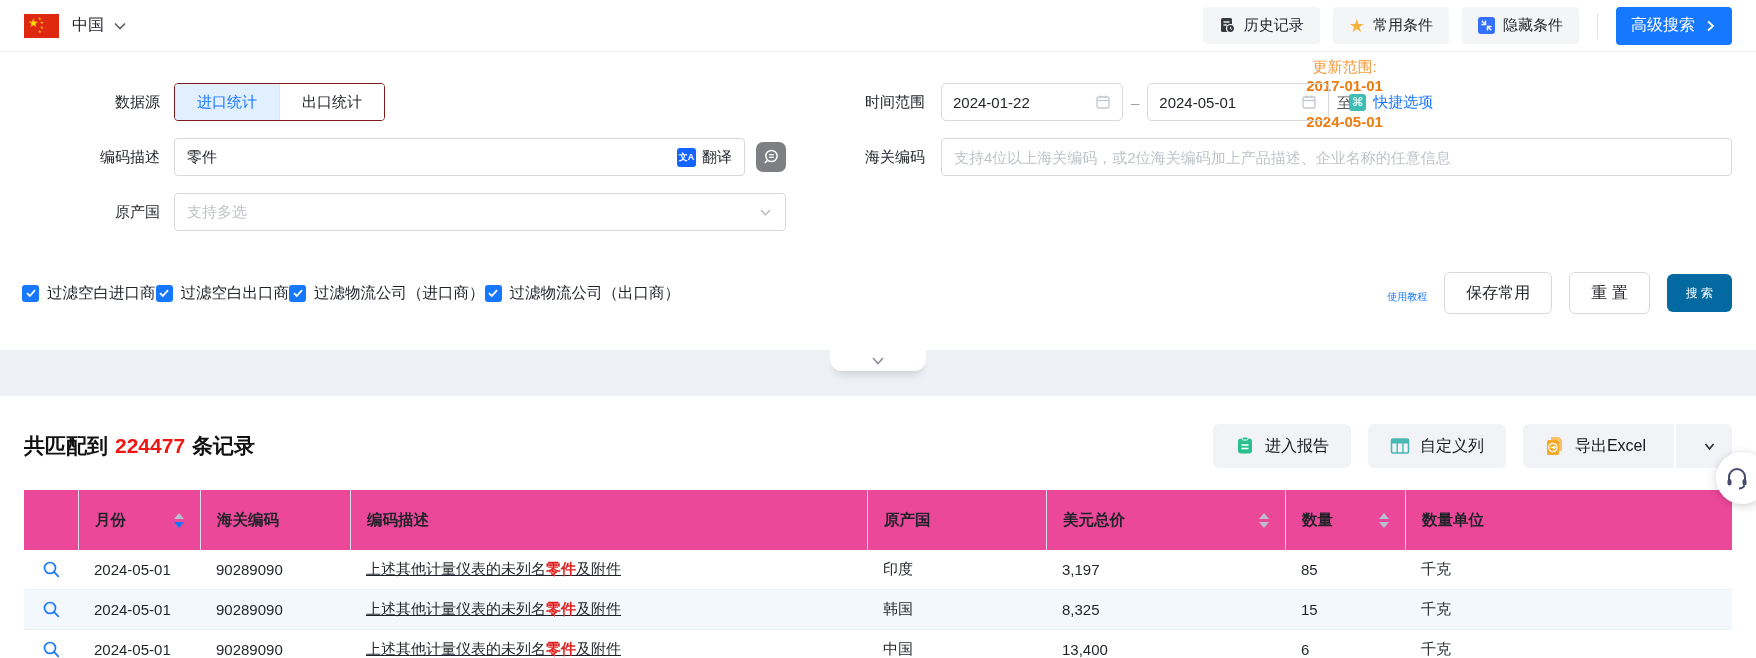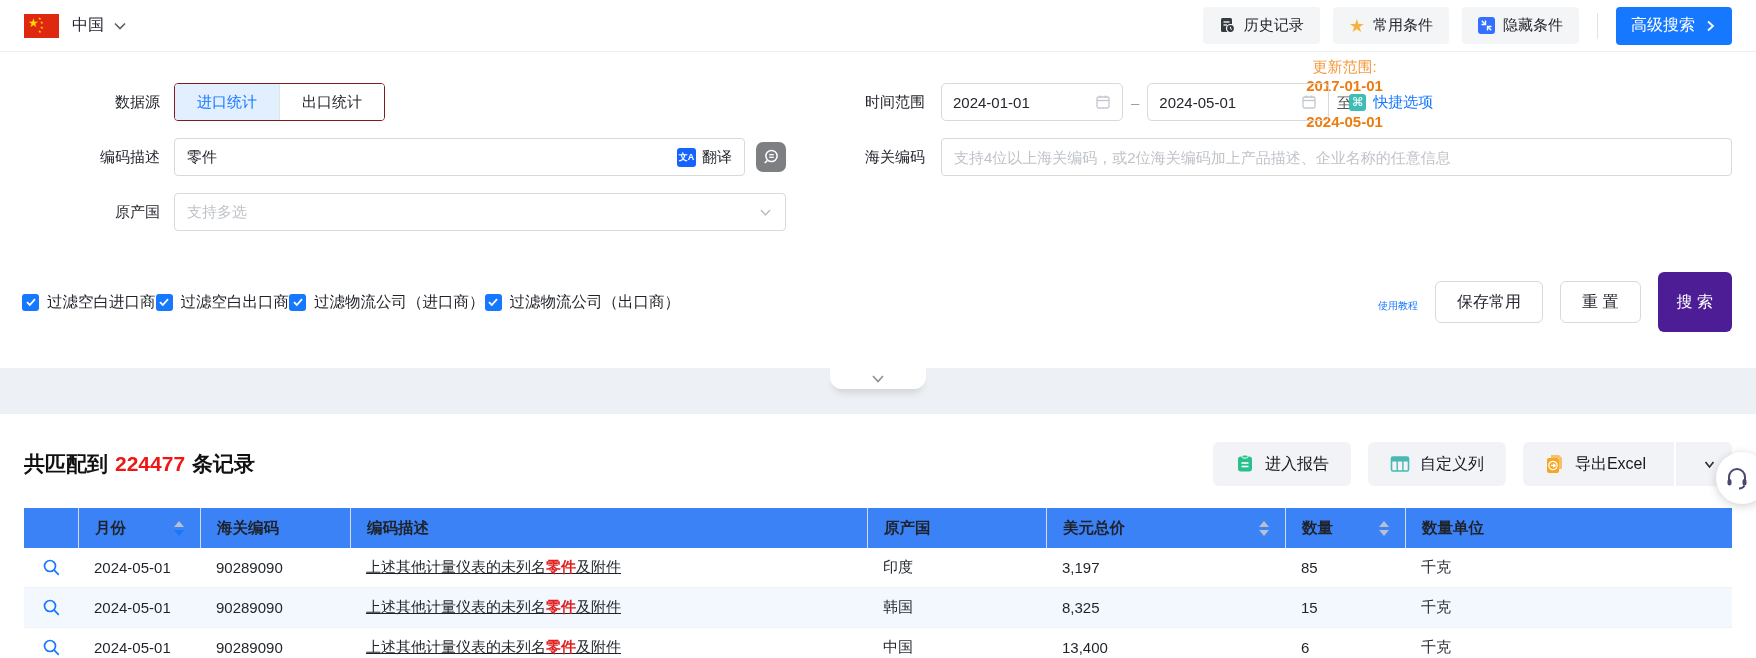--- a/index.html
+++ b/index.html
@@ -71,22 +71,22 @@
     margin-top:24px; padding-bottom:36px; }
   .cbx-group { display:flex; align-items:center; margin-left:-2px; }
   .cbx { display:flex; align-items:center; gap:8px; cursor:pointer; }
   .cbx-box { width:17px; height:17px; background:#1677ff; border-radius:3px;
     display:flex; align-items:center; justify-content:center; flex-shrink:0; }
   .cbx-label { font-size:15.5px; color:#1f2329; }
   .actions { display:flex; align-items:center; gap:17px; }
   .link { color:#1677ff; font-size:10px; cursor:pointer;margin-top:8px; }
   .obtn { height:42px; border:1px solid #d9d9d9; border-radius:6px; background:#fff;
     padding:0 21px; font-size:16px; color:#23262d; display:flex; align-items:center; cursor:pointer; }
-  .sbtn { height:60px; border-radius:6px; background:#4c1d95; color:#fff; padding:0 19px;
-    font-size:16px; display:flex; align-items:center; cursor:pointer; }
+  .sbtn { height:38px; border-radius:6px; background:#0369a1; color:#fff; padding:0 19px;
+    font-size:12px; display:flex; align-items:center; cursor:pointer; }
 
   .collapse-tab { position:absolute; left:50%; transform:translateX(-50%); bottom:-21px;
     width:96px; height:21px; background:#fff; border-radius:0 0 12px 12px; z-index:5;
     box-shadow:0 7px 9px -4px rgba(0,0,0,.14); display:flex; align-items:center; justify-content:center;
     cursor:pointer; }
 
   .gray-band { height:46px; background:#edf0f4; }
 
   
   .results { background:#fff; padding:28px 24px 0 24px; }
@@ -98,21 +98,21 @@
     gap:10px; padding:0 22px; font-size:16px; color:#16181d; cursor:pointer; }
   .split { padding:0; }
   .split .main { display:flex; align-items:center; gap:10px; padding:0 18px 0 22px; height:100%; }
   .split .seam { width:2px; height:100%; background:#fff; }
   .split .caret { width:46px; height:100%; display:flex; align-items:center; justify-content:center; }
 
   
   .table { margin-top:22px; }
   .thead, .trow { display:grid;
     grid-template-columns:54px 122px 150px 517px 179px 239px 120px 1fr; }
-  .thead { background:#3b82f6; height:40px; }
+  .thead { background:#ec4899; height:60px; }
   .th { display:flex; align-items:center; font-size:15.5px; font-weight:bold; color:#1f2329;
     padding-left:16px; border-left:1px solid #d4daea; }
   .th:first-child { border-left:none; }
   .th:last-child { }
   .sorter { display:flex; flex-direction:column; gap:3px; margin-left:auto; margin-right:16px; cursor:pointer; }
   .car-up { width:0; height:0; border-left:5px solid transparent; border-right:5px solid transparent;
     border-bottom:6px solid #b9bfce; }
   .car-down { width:0; height:0; border-left:5px solid transparent; border-right:5px solid transparent;
     border-top:6px solid #b9bfce; }
   .car-active-down { border-top-color:#1677ff; }
@@ -224,21 +224,21 @@
     <div class="form-right">
       <div class="update-line">
         <span class="ul-label">更新范围:</span>
         <span class="ul-date">2017-01-01</span>
         <span class="ul-to">至</span>
         <span class="ul-date">2024-05-01</span>
       </div>
       <div class="frow">
         <span class="flabel-r">时间范围</span>
         <div class="date-box">
-          <span class="date-val">2024-01-01</span>
+          <span class="date-val">2024-01-22</span>
           <svg width="16" height="16" viewBox="0 0 16 16">
             <rect x="2" y="3" width="12" height="11" rx="1.5" fill="none" stroke="#c3c7cd" stroke-width="1.3"></rect>
             <line x1="2" y1="6.5" x2="14" y2="6.5" stroke="#c3c7cd" stroke-width="1.3"></line>
             <line x1="5.5" y1="1.5" x2="5.5" y2="4" stroke="#c3c7cd" stroke-width="1.3"></line>
             <line x1="10.5" y1="1.5" x2="10.5" y2="4" stroke="#c3c7cd" stroke-width="1.3"></line>
           </svg>
         </div>
         <span class="dash">–</span>
         <div class="date-box">
           <span class="date-val">2024-05-01</span>

